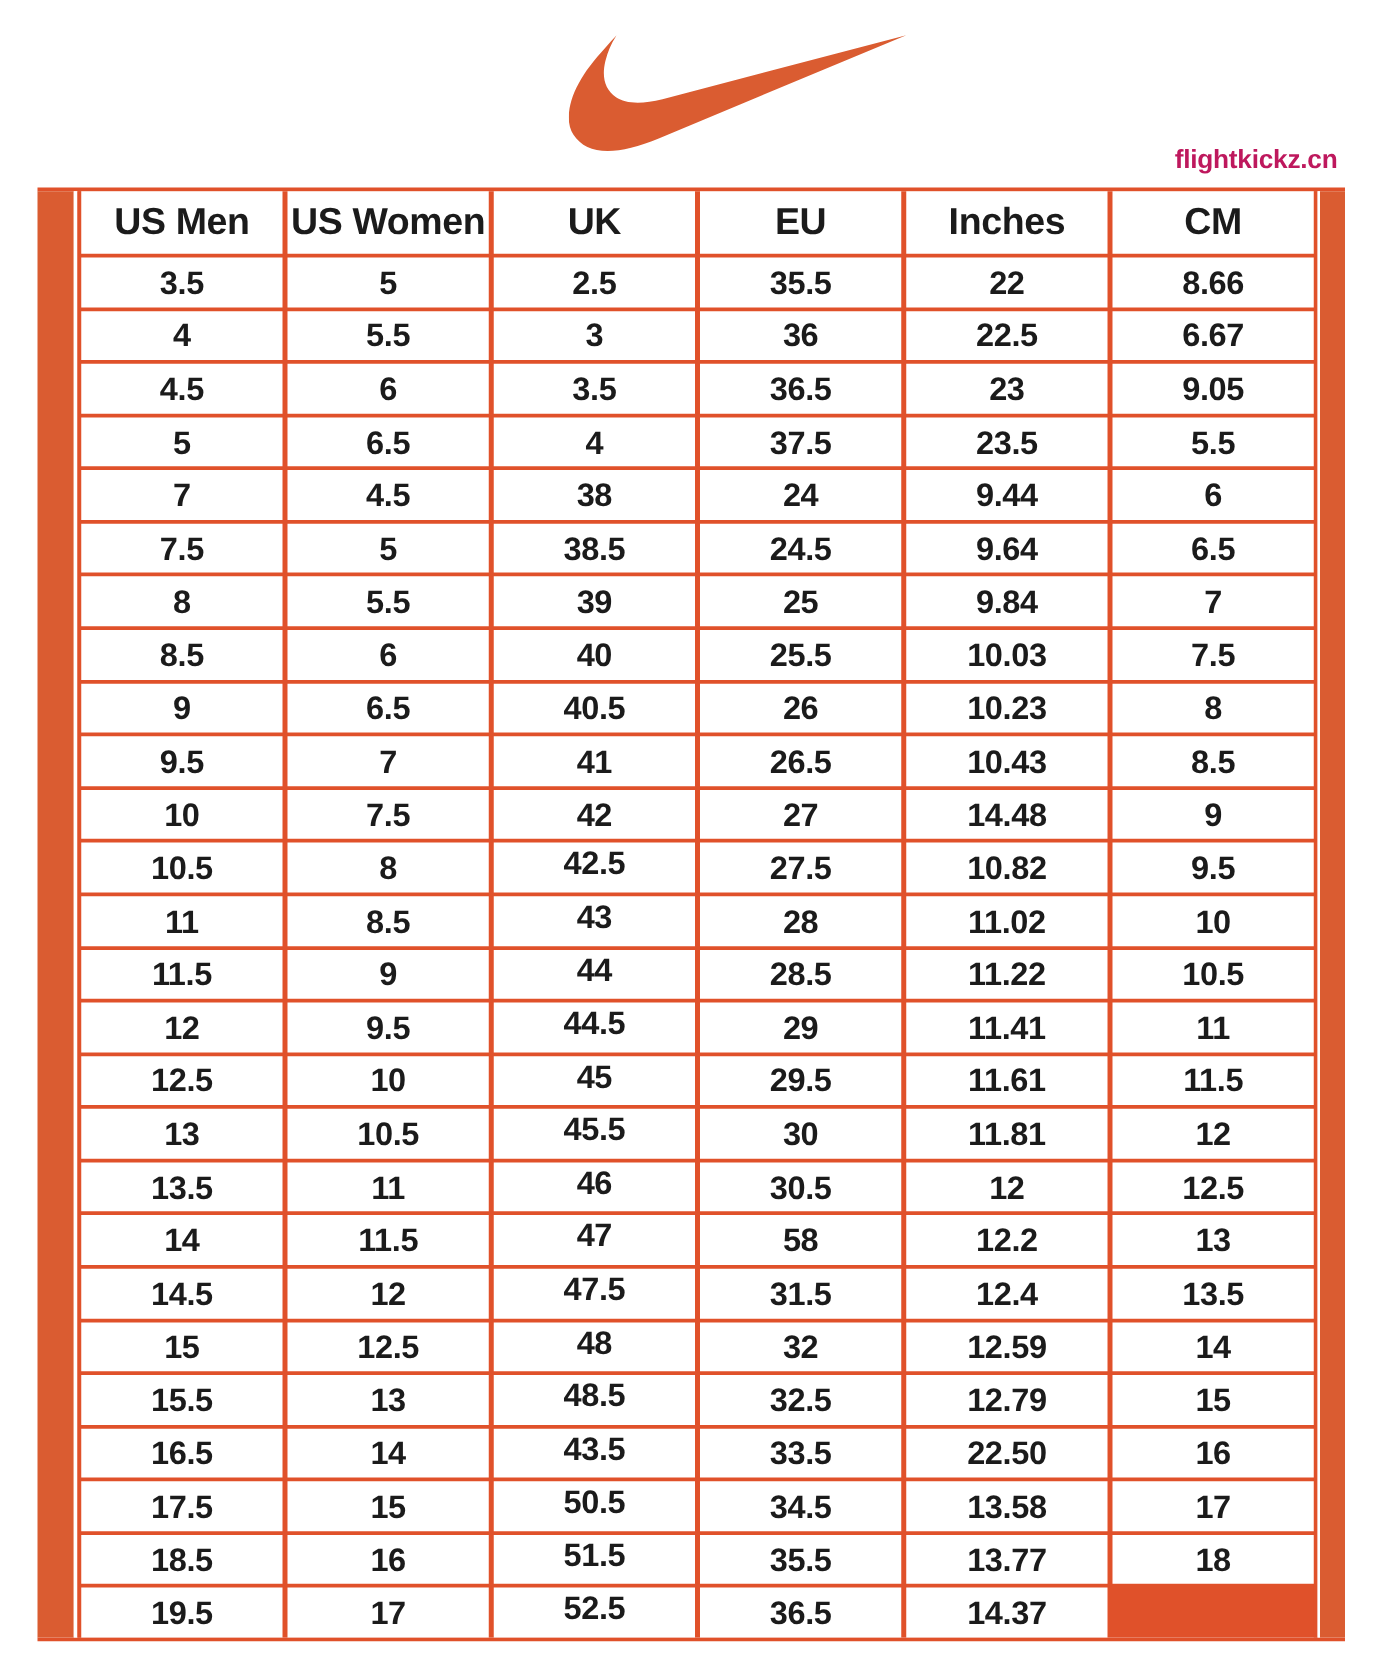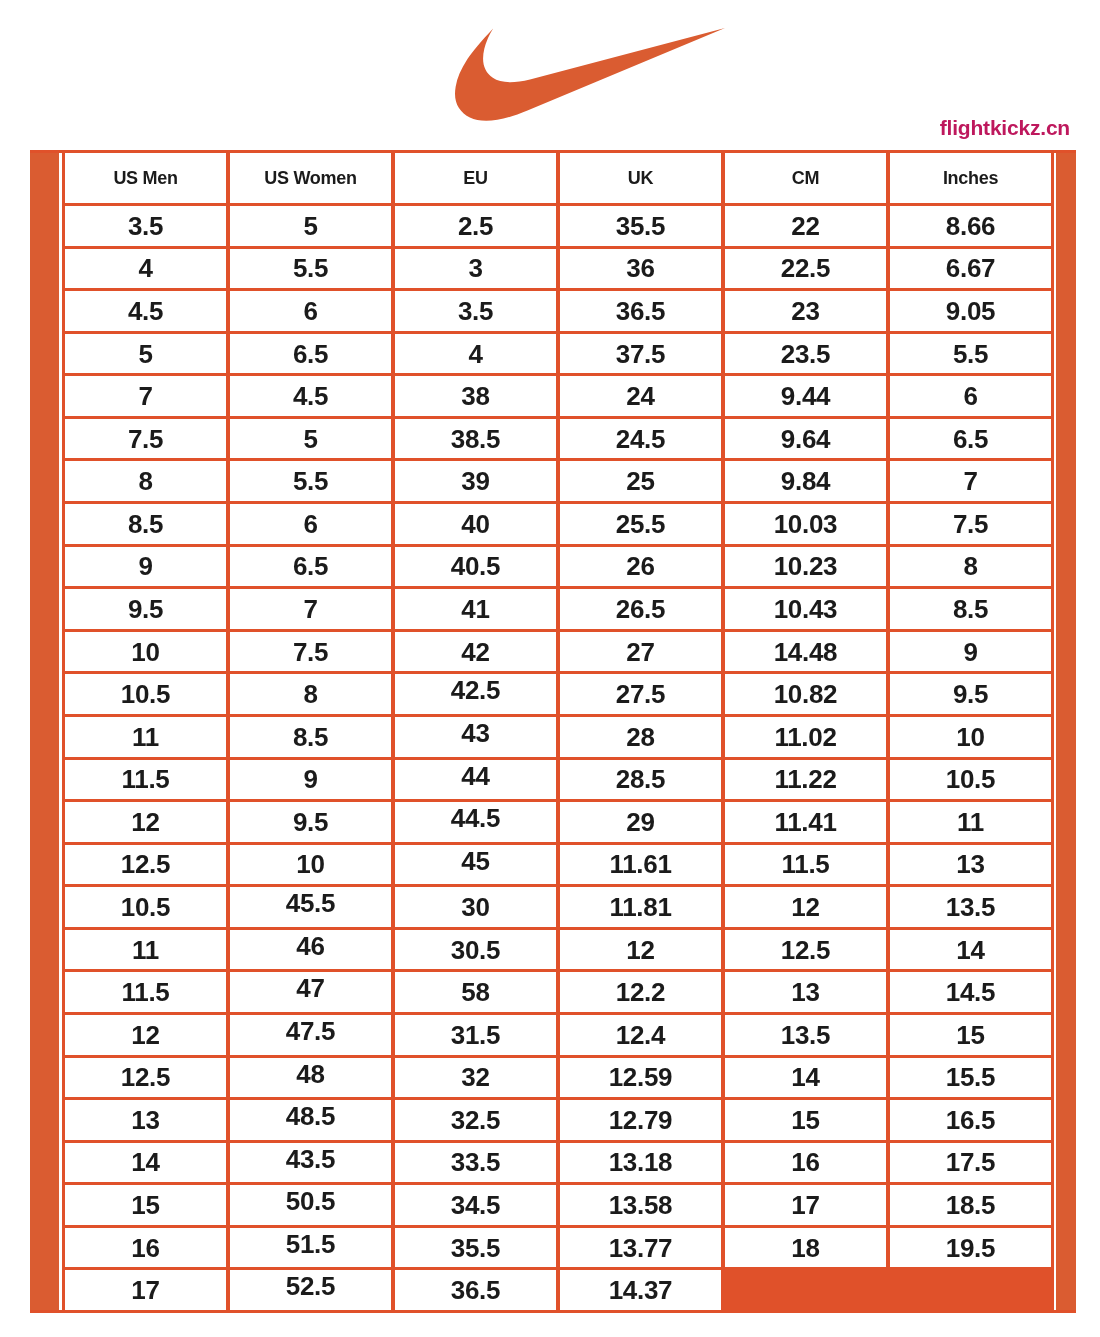--- a/index.html
+++ b/index.html
@@ -39,21 +39,21 @@
     grid-template-columns:repeat(6,1fr);
     grid-template-rows:50px repeat(26,1fr);
     gap:3px 4px;
   }
   .cell{
     background:var(--bg);
     display:flex;align-items:center;justify-content:center;
     font-size:26px;font-weight:600;letter-spacing:-0.3px;
     line-height:1;
   }
-  .cell.header{font-size:18px;}
+  .cell.header{font-size:30px;}
   .cell.raised{align-items:flex-start;padding-top:3px;box-sizing:border-box;}
 </style>
 </head>
 <body>
 
 <div>
 
   <div class="swoosh-wrap">
     <svg viewBox="0 7.7 24 8.7" preserveAspectRatio="none" xmlns="http://www.w3.org/2000/svg">
       <path style="fill:var(--orange)" d="M24 7.8L6.442 15.276c-1.456.616-2.679.925-3.668.925-1.12 0-1.933-.392-2.437-1.177-.317-.504-.41-1.143-.28-1.918.13-.775.476-1.6 1.036-2.478.467-.71 1.232-1.643 2.297-2.8a6.122 6.122 0 0 0-.784 1.848c-.28 1.195-.028 2.072.756 2.632.373.261.886.392 1.54.392.522 0 1.11-.084 1.764-.252L24 7.8z"></path>
@@ -61,24 +61,24 @@
   </div>
 
   <div class="site-name">flightkickz.cn</div>
 
   <div class="table-wrap">
     <div class="accent-bar left"></div>
     <div class="white-gap l"></div>
     <div class="size-grid">
         <div class="cell header">US Men</div>
         <div class="cell header">US Women</div>
+        <div class="cell header">UK</div>
         <div class="cell header">EU</div>
-        <div class="cell header">UK</div>
+        <div class="cell header">Inches</div>
         <div class="cell header">CM</div>
-        <div class="cell header">Inches</div>
         <div class="cell">3.5</div>
         <div class="cell">5</div>
         <div class="cell">2.5</div>
         <div class="cell">35.5</div>
         <div class="cell">22</div>
         <div class="cell">8.66</div>
         <div class="cell">4</div>
         <div class="cell">5.5</div>
         <div class="cell">3</div>
         <div class="cell">36</div>
@@ -158,20 +158,21 @@
         <div class="cell">10.5</div>
         <div class="cell">12</div>
         <div class="cell">9.5</div>
         <div class="cell raised">44.5</div>
         <div class="cell">29</div>
         <div class="cell">11.41</div>
         <div class="cell">11</div>
         <div class="cell">12.5</div>
         <div class="cell">10</div>
         <div class="cell raised">45</div>
+        <div class="cell">29.5</div>
         <div class="cell">11.61</div>
         <div class="cell">11.5</div>
         <div class="cell">13</div>
         <div class="cell">10.5</div>
         <div class="cell raised">45.5</div>
         <div class="cell">30</div>
         <div class="cell">11.81</div>
         <div class="cell">12</div>
         <div class="cell">13.5</div>
         <div class="cell">11</div>
@@ -200,21 +201,21 @@
         <div class="cell">15.5</div>
         <div class="cell">13</div>
         <div class="cell raised">48.5</div>
         <div class="cell">32.5</div>
         <div class="cell">12.79</div>
         <div class="cell">15</div>
         <div class="cell">16.5</div>
         <div class="cell">14</div>
         <div class="cell raised">43.5</div>
         <div class="cell">33.5</div>
-        <div class="cell">13.18</div>
+        <div class="cell">22.50</div>
         <div class="cell">16</div>
         <div class="cell">17.5</div>
         <div class="cell">15</div>
         <div class="cell raised">50.5</div>
         <div class="cell">34.5</div>
         <div class="cell">13.58</div>
         <div class="cell">17</div>
         <div class="cell">18.5</div>
         <div class="cell">16</div>
         <div class="cell raised">51.5</div>

